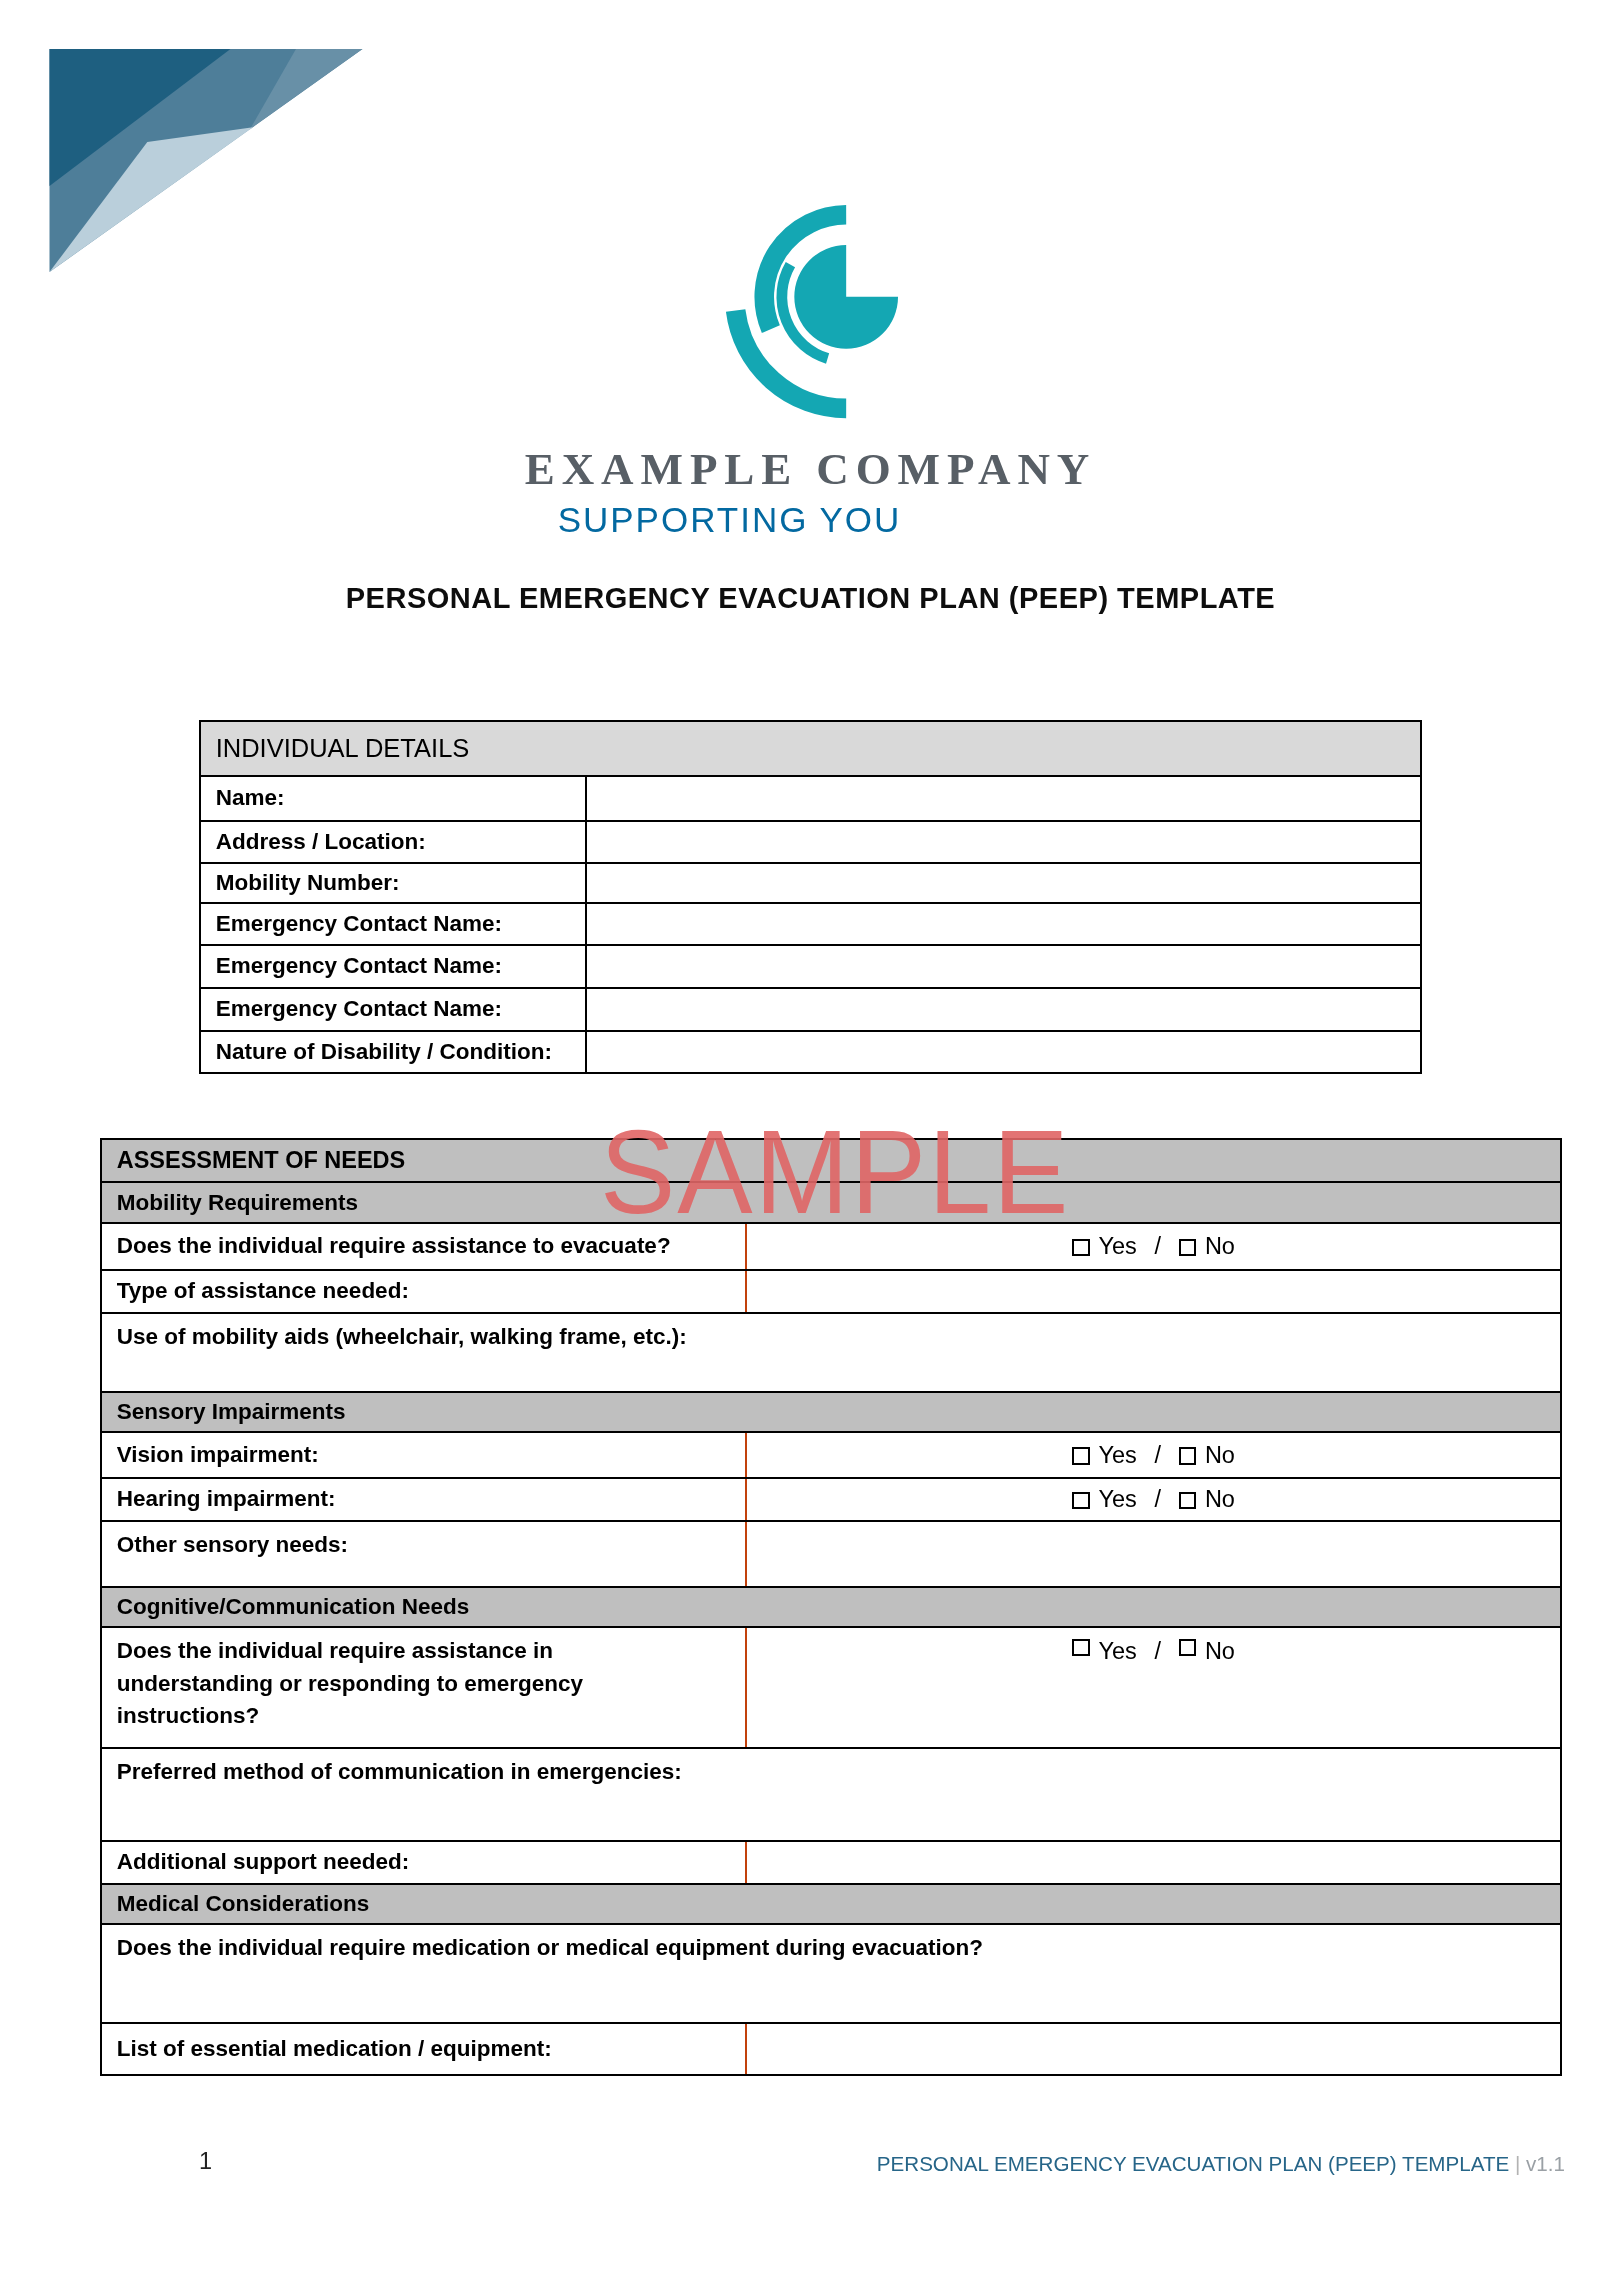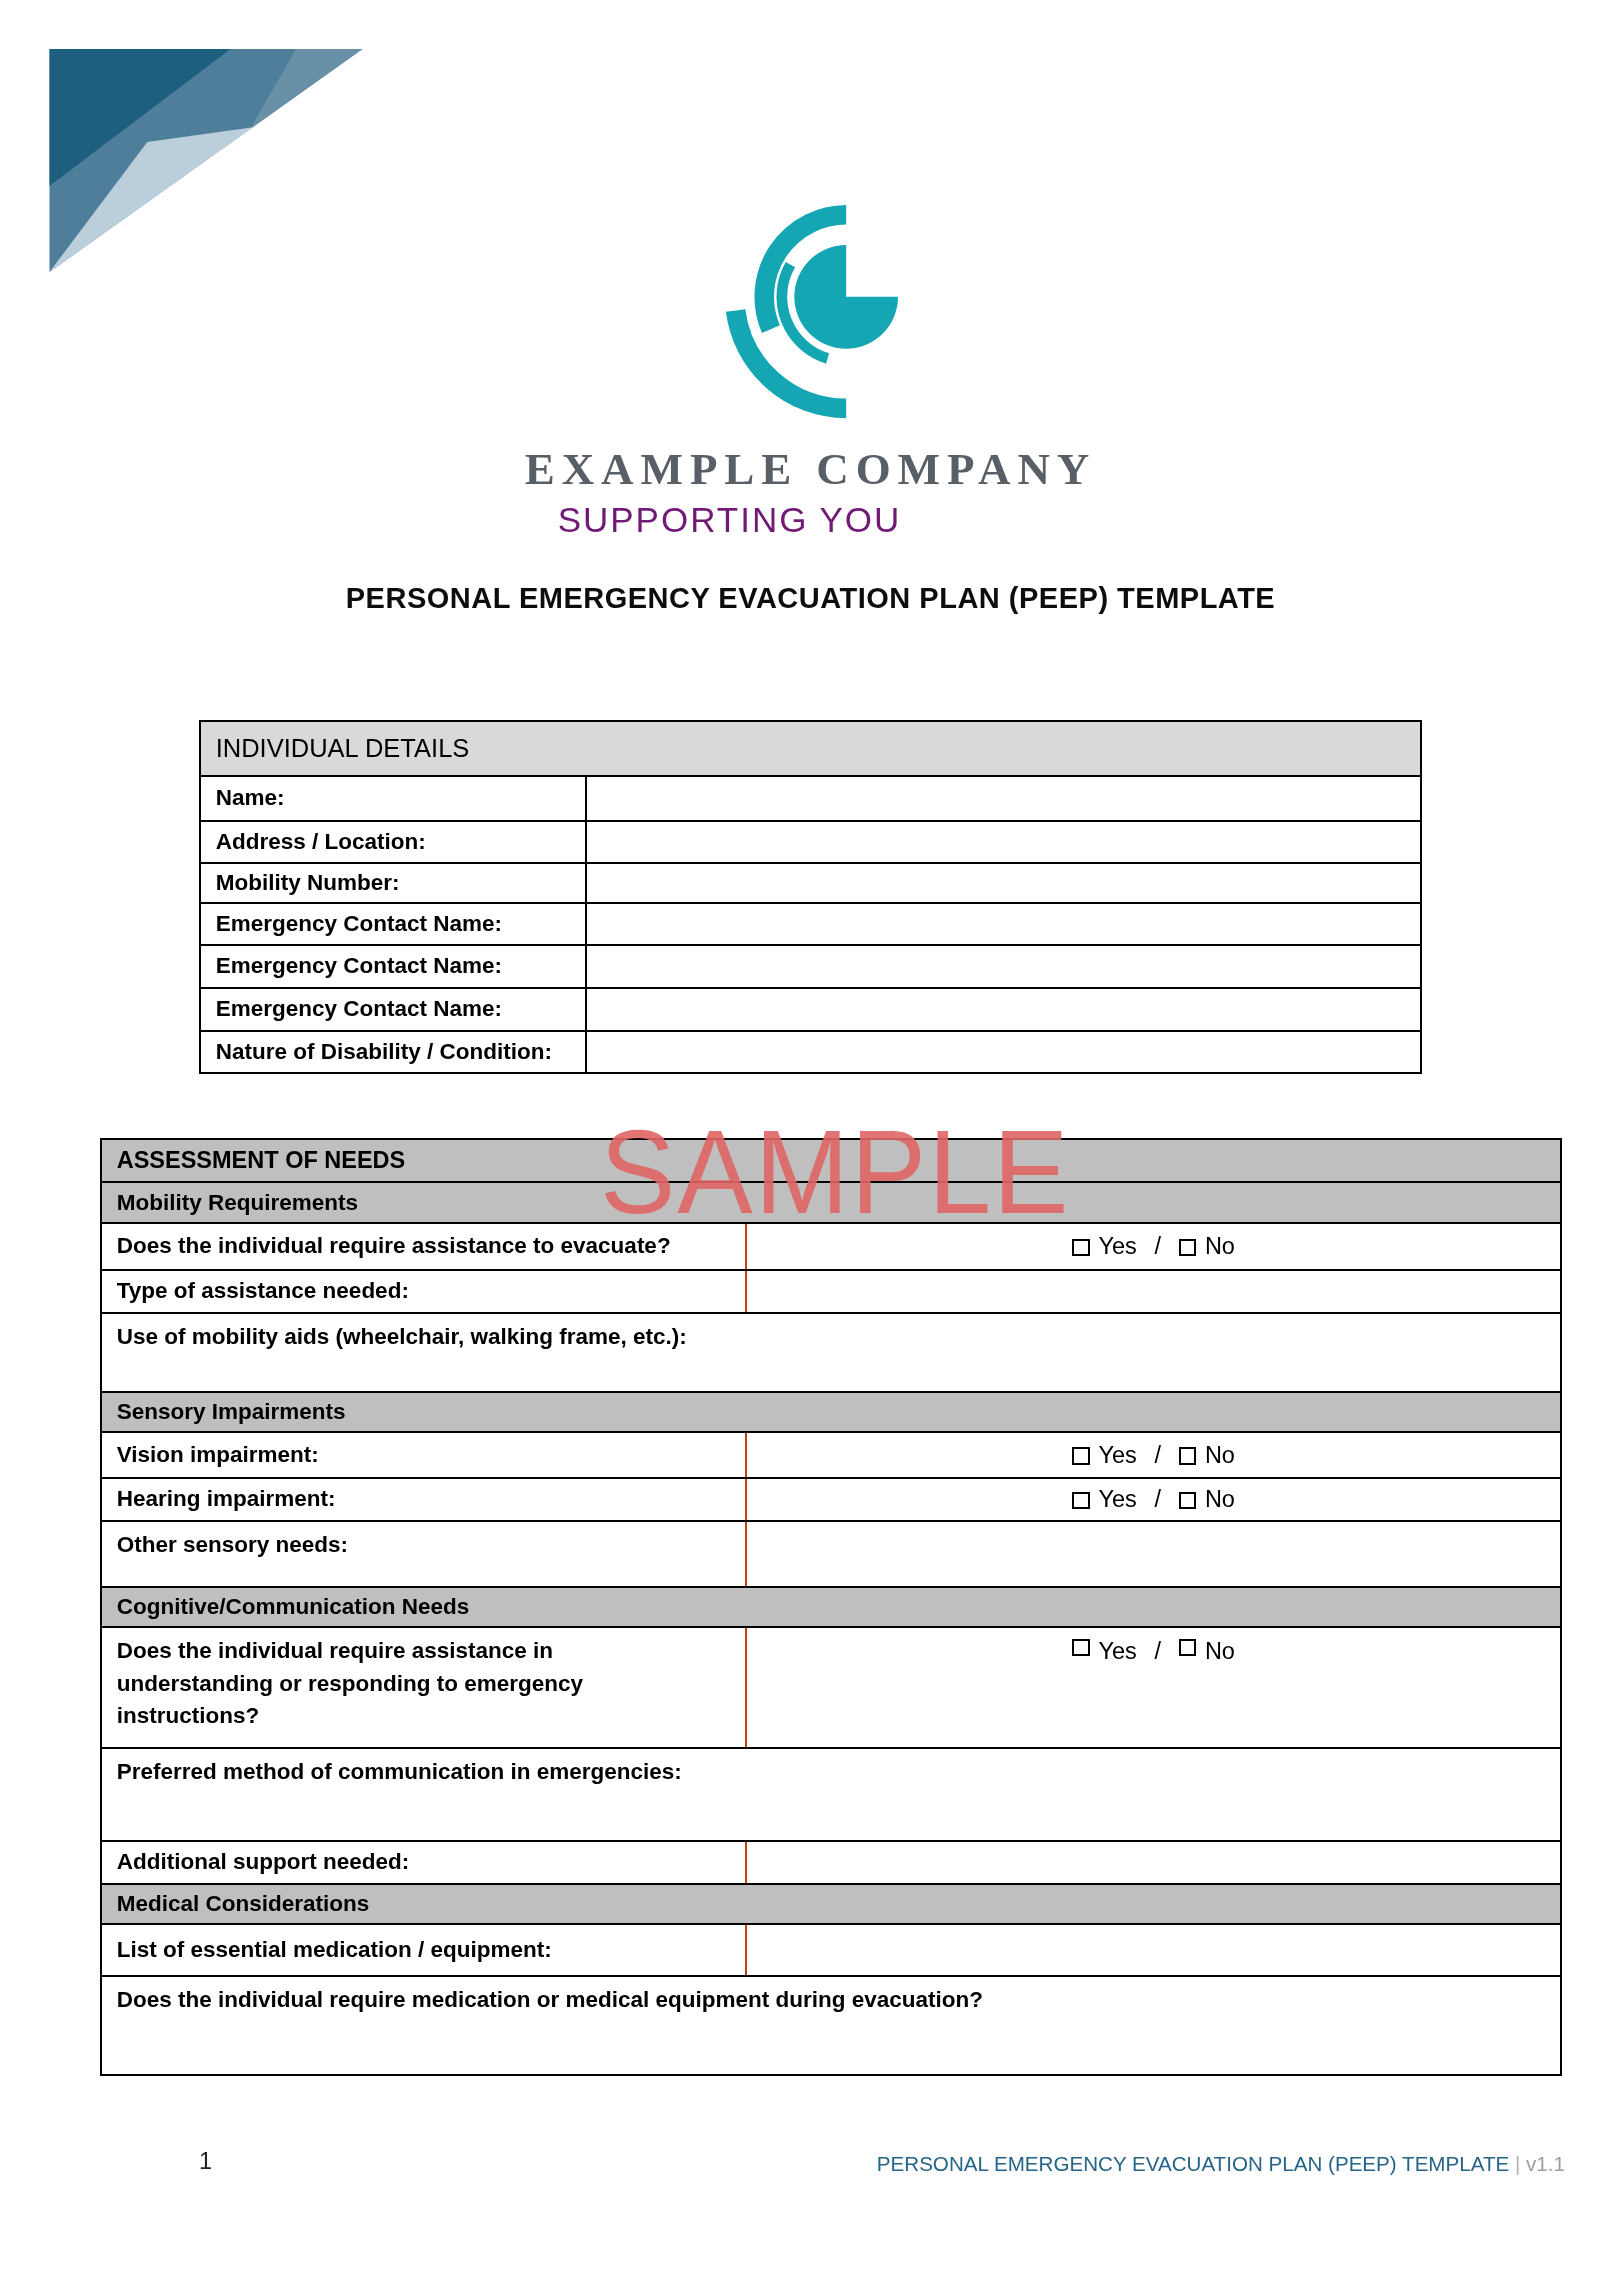--- a/index.html
+++ b/index.html
@@ -6,21 +6,21 @@
   .page{position:relative;width:1621px;height:2293px;background:#ffffff;overflow:hidden;
         font-family:"Liberation Sans", sans-serif;color:#000;border-radius:6px;}
   
   .corner{position:absolute;left:49px;top:49px;width:314px;height:223px;}
   
   .logo{position:absolute;left:716px;top:201px;width:186px;height:225px;}
   .company{position:absolute;left:0;top:443px;width:1621px;text-align:center;
            font-family:"Liberation Serif", serif;font-weight:bold;font-size:45px;
            letter-spacing:6.9px;color:#585f66;}
   .tagline{position:absolute;left:0;top:500px;width:1459px;text-align:center;
-           font-size:35px;letter-spacing:2px;color:#701a75;}
+           font-size:35px;letter-spacing:2px;color:#0369a1;}
   .doc-title{position:absolute;left:0;top:582px;width:1621px;text-align:center;
            font-weight:bold;font-size:29px;color:#0d0d0d;letter-spacing:0.5px;}
   
   .tbl{position:absolute;border:2.9px solid #000;background:#fff;box-sizing:border-box;}
   .tbl-ind{left:199px;top:720px;width:1223px;}
   .tbl-ass{left:100px;top:1138px;width:1462px;}
   .trow{display:flex;border-top:2px solid #000;box-sizing:border-box;align-items:stretch;}
   .trow:first-child{border-top:none;}
   .trow.thick{border-top:2.9px solid #000;}
   .cell{display:flex;align-items:center;padding:0 14.7px;box-sizing:border-box;}
@@ -179,26 +179,26 @@
       <div class="cell full top lbl">Preferred method of communication in emergencies:</div>
     </div>
     <div class="trow" style="height:43px">
       <div class="cell ass-label lbl">Additional support needed:</div>
       <div class="cell ass-value"></div>
     </div>
 
     <div class="trow ghdr thick" style="height:40px">
       <div class="cell full" style="font-size:22.5px">Medical Considerations</div>
     </div>
+    <div class="trow" style="height:99px">
+      <div class="cell full top lbl">Does the individual require medication or medical equipment during evacuation?</div>
+    </div>
     <div class="trow" style="height:52px">
       <div class="cell ass-label lbl">List of essential medication / equipment:</div>
       <div class="cell ass-value"></div>
-    </div>
-    <div class="trow" style="height:99px">
-      <div class="cell full top lbl">Does the individual require medication or medical equipment during evacuation?</div>
     </div>
   </div>
 
   <div class="watermark">SAMPLE</div>
 
   <div class="footer-num">1</div>
   <div class="footer-right">
     <span class="footer-doc">PERSONAL EMERGENCY EVACUATION PLAN (PEEP) TEMPLATE</span>
     <span class="footer-sep"> <span>|</span> </span><span class="footer-ver">v1.1</span>
   </div>

